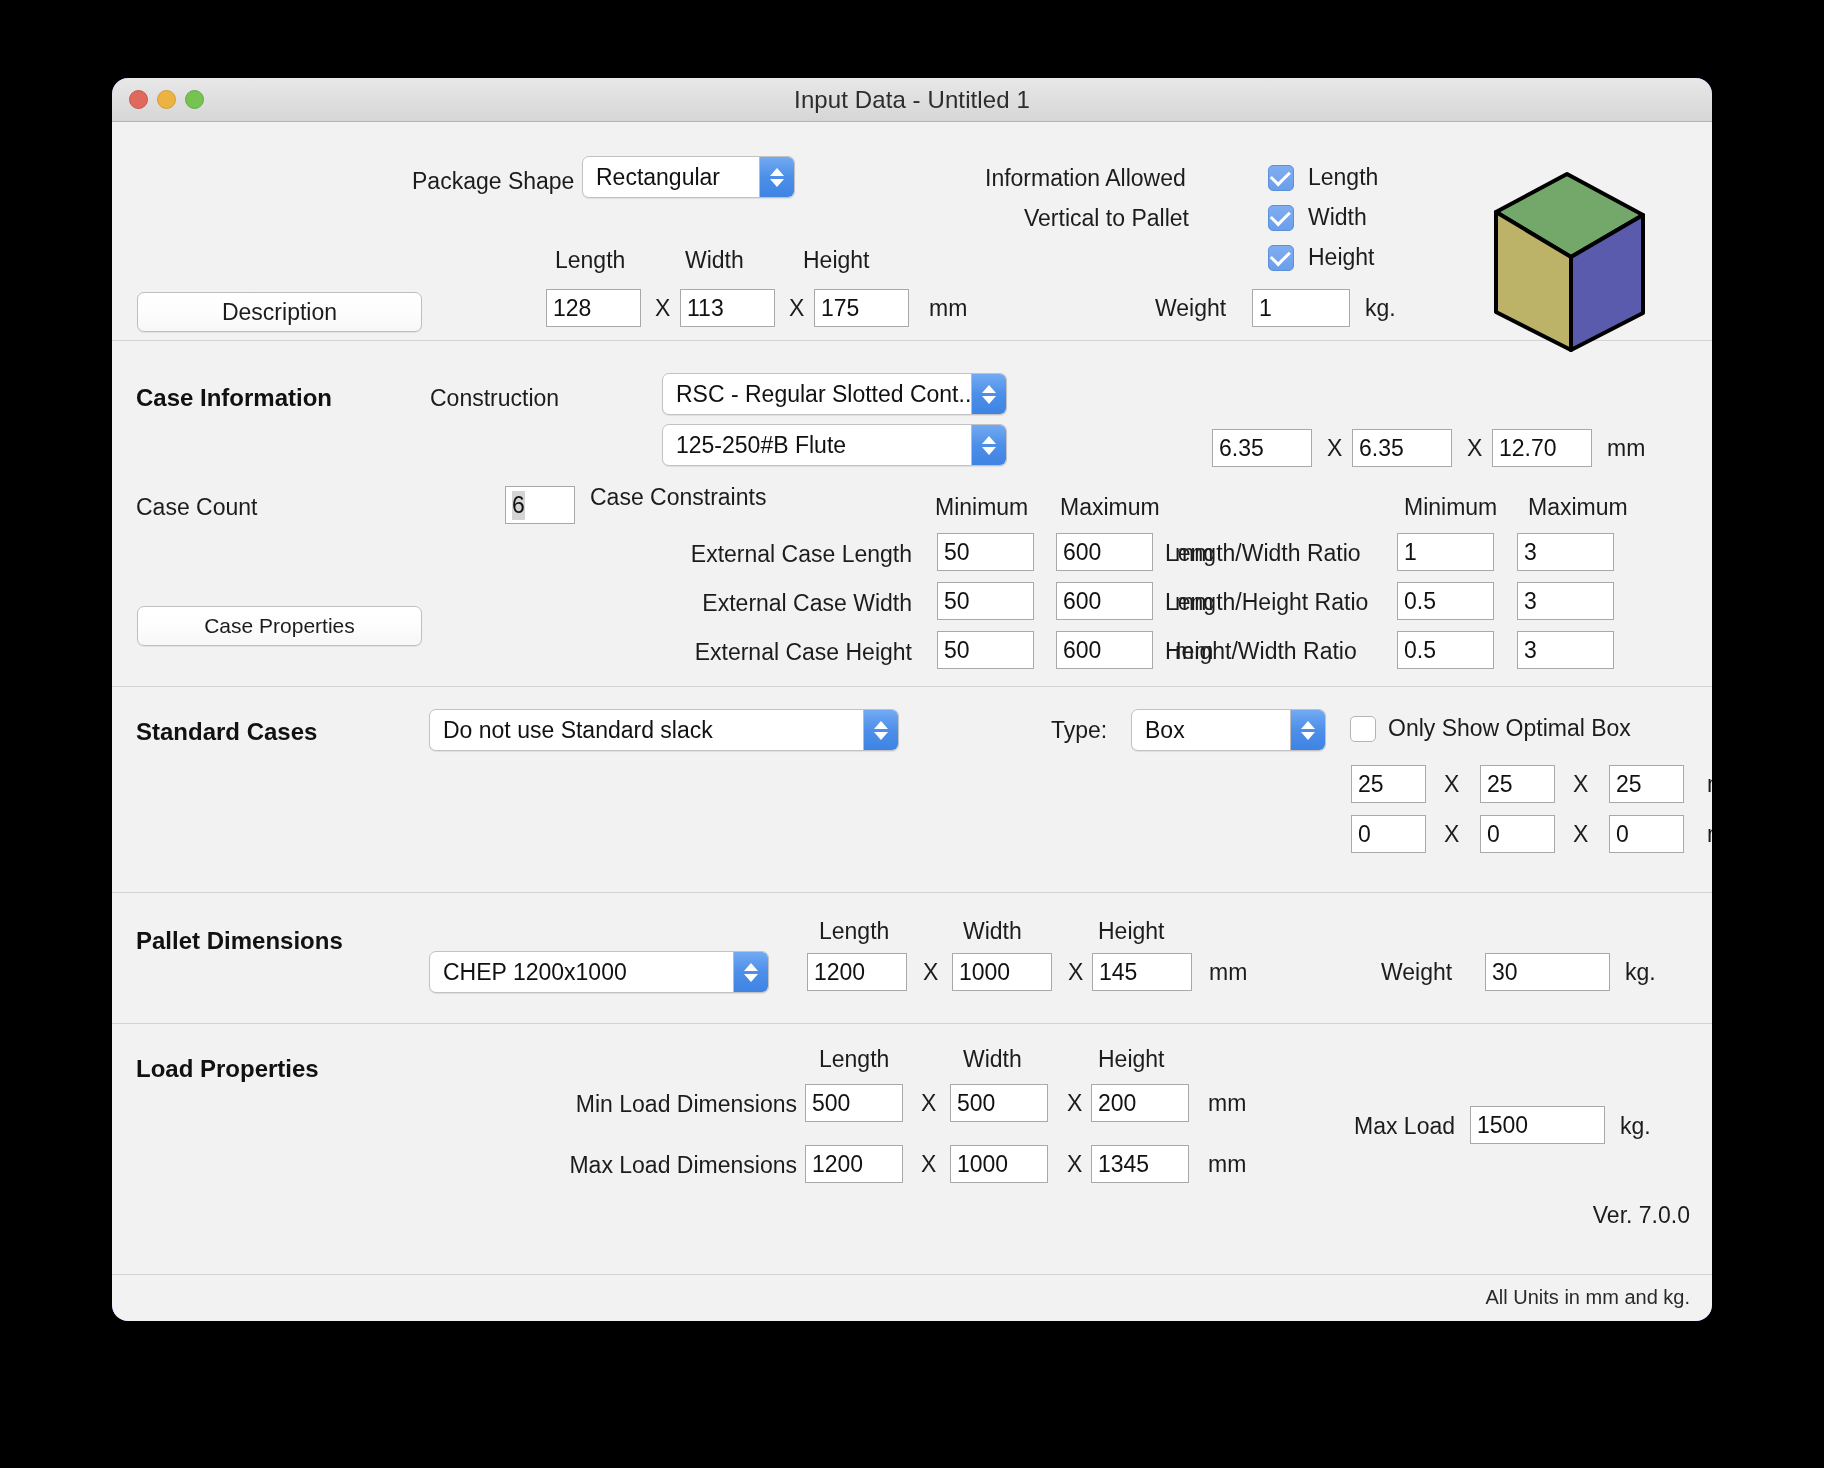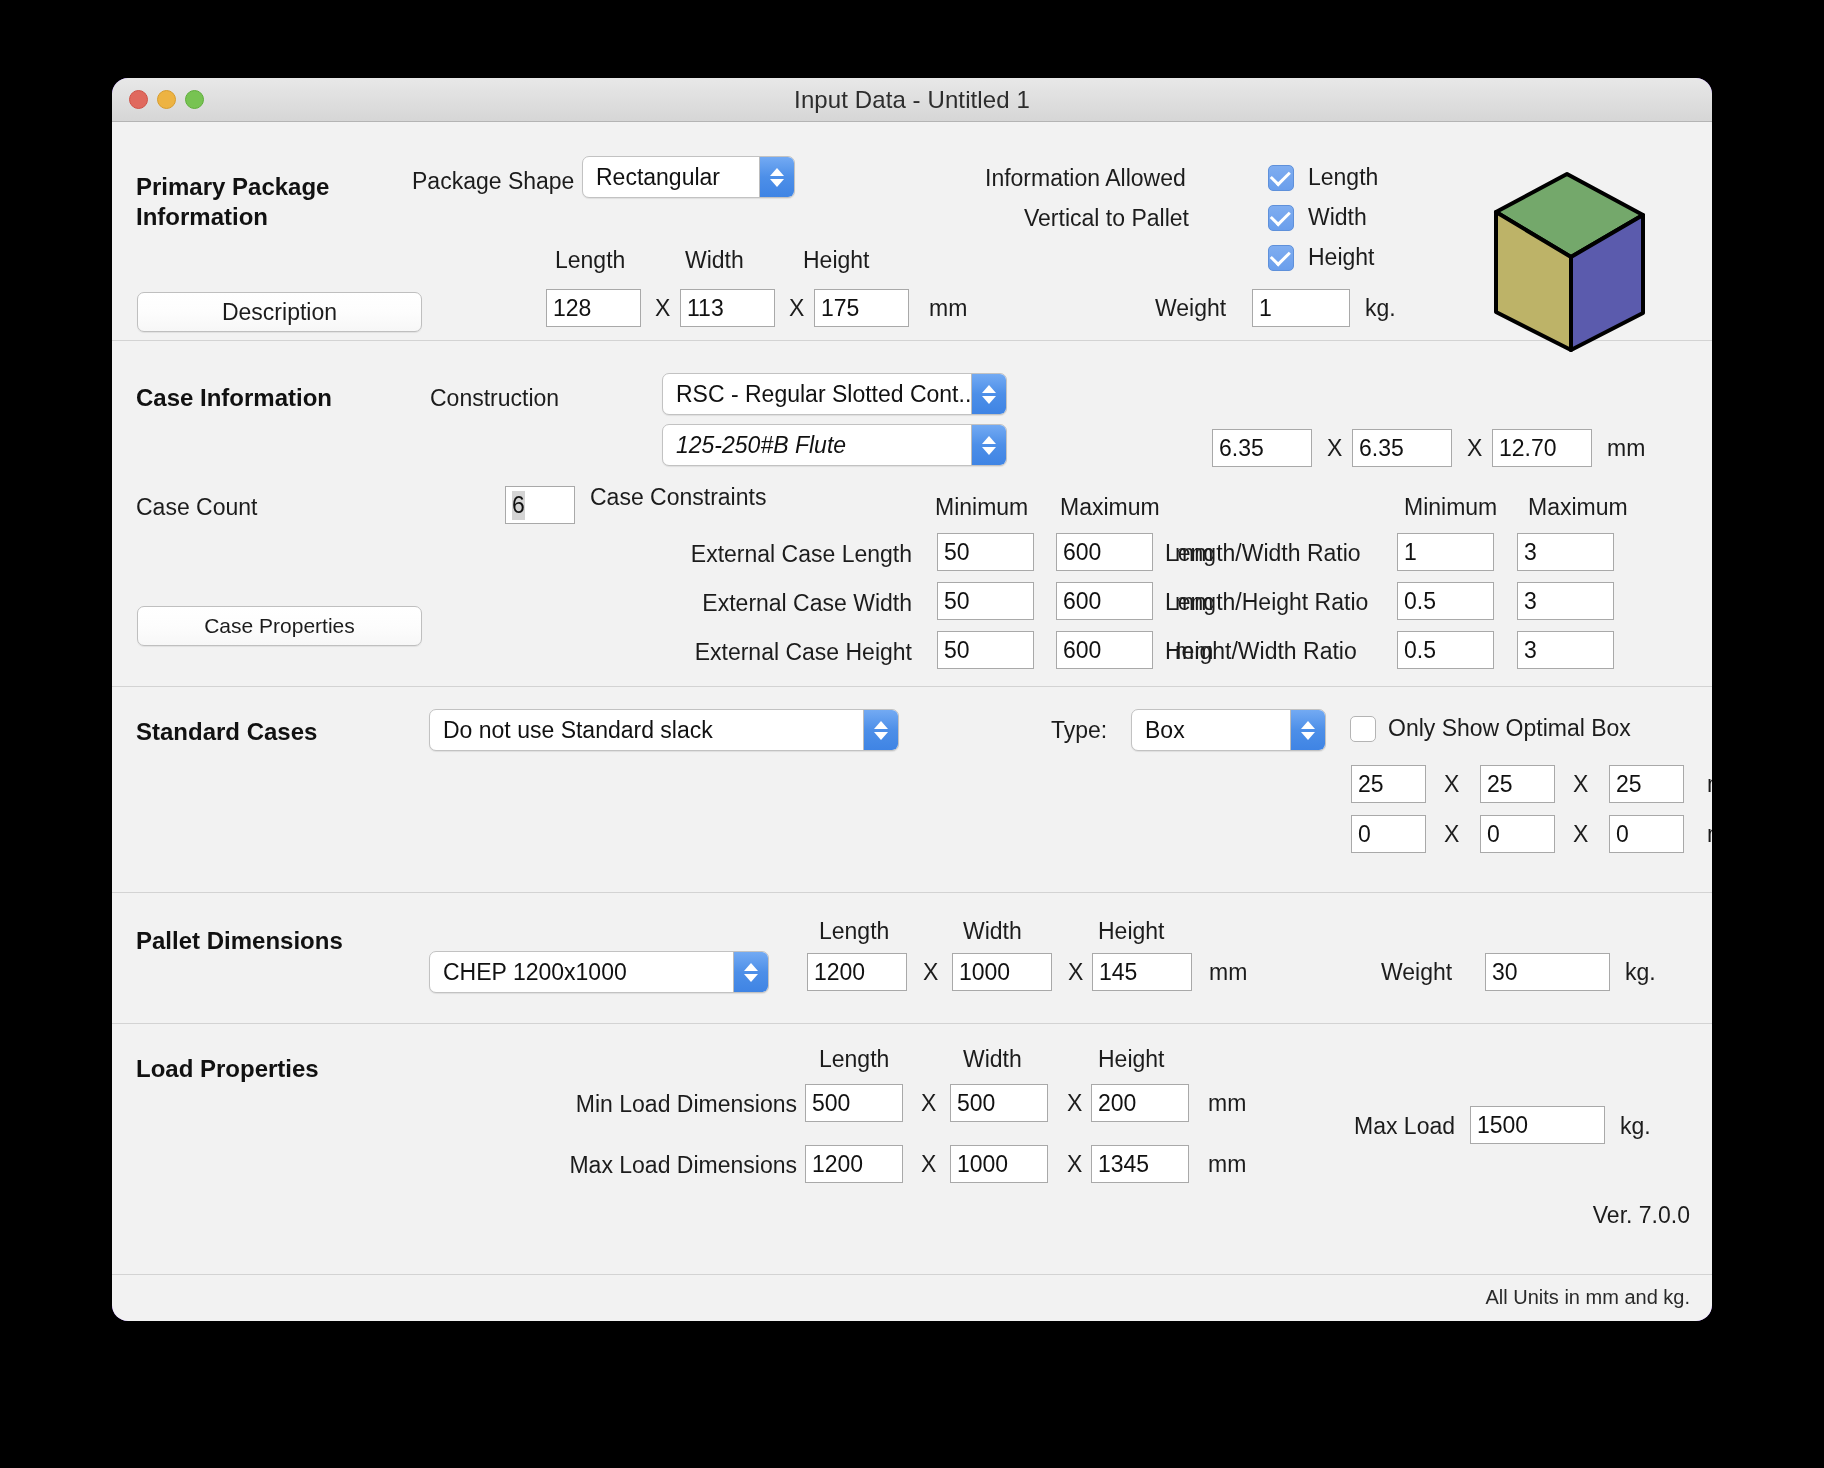--- a/index.html
+++ b/index.html
@@ -229,24 +229,20 @@
       <span class="light yellow"></span>
       <span class="light green"></span>
     </div>
     <div id="window-title">Input Data - Untitled 1</div>
   </div>
 
   <div id="content">
 
     <div class="section" style="height:218px;">
 
-      <div class="sect-title" style="left:24px; top:50px; width:300px;">
-        <div>Primary Package</div>
-        <div>Information</div>
-      </div>
 
       <div class="btn" style="left:25px; top:170px; width:285px; height:40px;">Description</div>
 
       <div class="lbl" style="left:300px; top:46px;">Package Shape</div>
       <div class="popup" style="left:470px; top:34px; width:213px; height:42px;">
         <div class="pv">Rectangular</div>
         <div class="stepper">
           <span class="chev up"></span>
           <span class="chev down"></span>
         </div>
@@ -297,21 +293,21 @@
       <div class="sect-title" style="left:24px; top:42px;">Case Information</div>
 
       <div class="lbl" style="left:318px; top:44px;">Construction</div>
       <div class="popup" style="left:550px; top:32px; width:345px; height:42px;">
         <div class="pv">RSC - Regular Slotted Cont...</div>
         <div class="stepper">
           <span class="chev up"></span>
           <span class="chev down"></span>
         </div>
       </div>
-      <div class="popup" style="left:550px; top:83px; width:345px; height:42px;font-style:italic;">
+      <div class="popup" style="left:550px; top:83px; width:345px; height:42px;">
         <div class="pv">125-250#B Flute</div>
         <div class="stepper">
           <span class="chev up"></span>
           <span class="chev down"></span>
         </div>
       </div>
 
       <div class="tf" style="left:1100px; top:88px; width:100px;">6.35</div>
       <div class="lbl" style="left:1215px; top:94px;">X</div>
       <div class="tf" style="left:1240px; top:88px; width:100px;">6.35</div>

